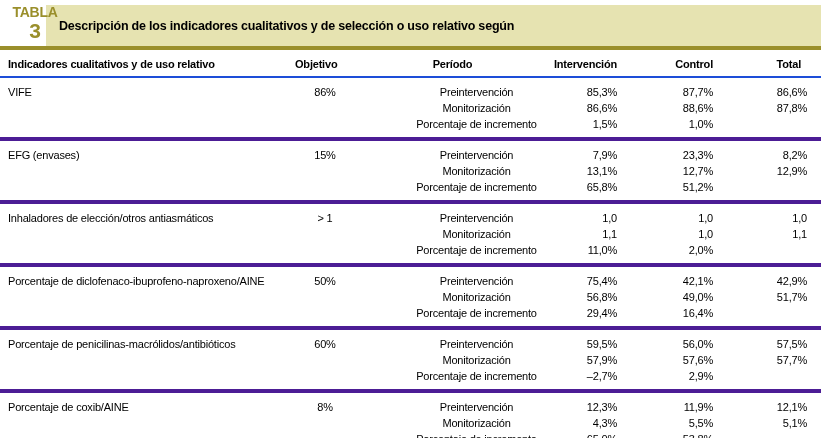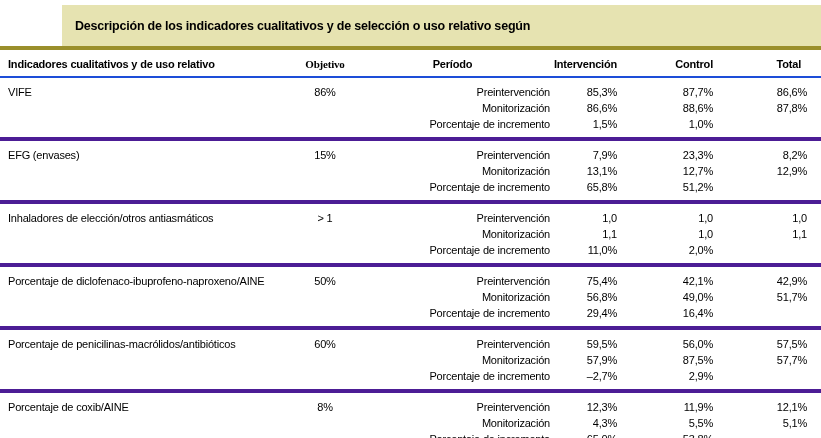--- a/index.html
+++ b/index.html
@@ -29,21 +29,21 @@
     width: 50px;
     text-align: center;
     color: #9a8f2b;
     font-weight: bold;
     letter-spacing: -0.3px;
     line-height: 1;
   }
   .badge .badge-word { font-size: 14px; display: block; }
   .badge .badge-num  { font-size: 21px; display: block; margin-top: 1px; }
   .title-box {
-    margin-left: 62px;
+    margin-left: 46px;
     background: #e6e3b1;
     min-height: 41px;
     box-sizing: border-box;
     padding: 7px 12px 5px 13px;
     display: flex;
     flex-direction: column;
     justify-content: center;
   }
   .title-box .title-line {
     font-weight: bold;
@@ -72,50 +72,54 @@
   col.c-total       { width: 96px; }
 
   thead th {
     font-size: 11px;
     font-weight: bold;
     border-bottom: 2px solid #1d4ed8;
     padding: 8px 0 6px 0;
     white-space: nowrap;
   }
   th.h-indicator { text-align: left; padding-left: 8px; }
-  th.h-objective { text-align: center; font-family: Liberation Serif, serif; }
+  th.h-objective { text-align: left; }
   th.h-period    { text-align: center; }
   th.h-intervention { text-align: right; padding-right: 8px; }
   th.h-control   { text-align: right; padding-right: 12px; }
   th.h-total     { text-align: right; padding-right: 20px; margin-top: 24px; }
 
   tbody td {
     border-bottom: 4px solid #4c1d95;
     vertical-align: top;
     padding: 6px 0 5px 0;
   }
   td.cell-indicator { text-align: left; padding-left: 8px; }
   td.cell-objective { text-align: center; }
-  td.cell-period    { text-align: right; padding-left: 48px; }
+  td.cell-period    { text-align: center; padding-left: 48px; }
   td.cell-intervention { text-align: right; padding-right: 8px; }
   td.cell-control   { text-align: right; padding-right: 12px; }
   td.cell-total     { text-align: right; padding-right: 14px; }
 
   .cell-line {
     height: 16px;
     line-height: 16px;
     white-space: nowrap;
   }
 </style>
 </head>
 <body>
 
 <div class="page">
 
   <div class="header">
+    <div class="badge">
+      <span class="badge-word">TABLA</span>
+      <span class="badge-num">3</span>
+    </div>
     <div class="title-box">
       <div class="title-line">Descripción de los indicadores cualitativos y de selección o uso relativo según</div>
     </div>
     <div class="rule-olive"></div>
   </div>
 
   <table class="ind-table">
     <colgroup>
       <col class="c-indicator">
         <col class="c-objective">
@@ -263,21 +267,21 @@
         <div class="cell-line">Monitorización</div>
         <div class="cell-line">Porcentaje de incremento</div>
       </td>
       <td class="cell-intervention">
         <div class="cell-line">59,5%</div>
         <div class="cell-line">57,9%</div>
         <div class="cell-line">–2,7%</div>
       </td>
       <td class="cell-control">
         <div class="cell-line">56,0%</div>
-        <div class="cell-line">87,5%</div>
+        <div class="cell-line">57,6%</div>
         <div class="cell-line">2,9%</div>
       </td>
       <td class="cell-total">
         <div class="cell-line">57,5%</div>
         <div class="cell-line">57,7%</div>
         <div class="cell-line"></div>
       </td>
     </tr>
 
     <tr>

